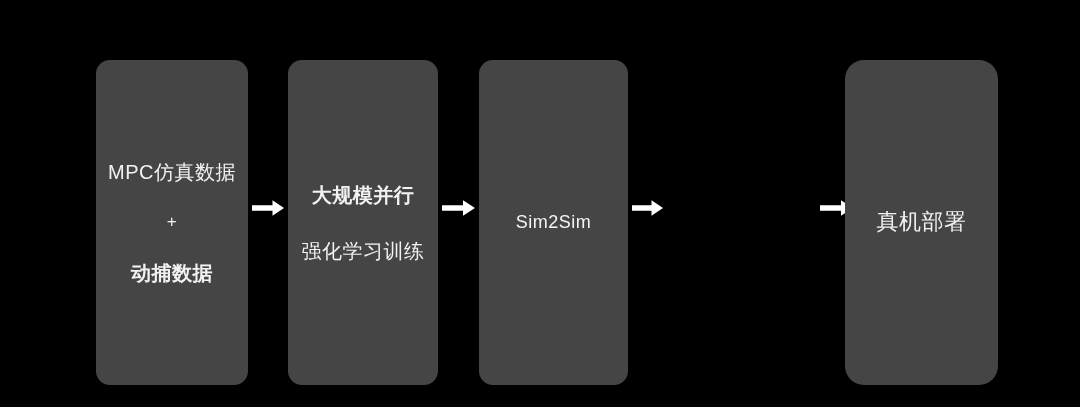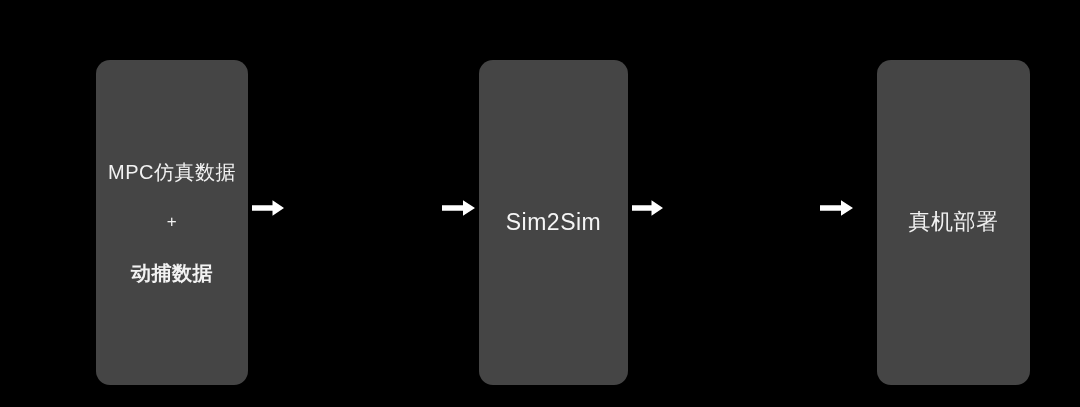--- a/index.html
+++ b/index.html
@@ -33,21 +33,21 @@
     align-items: center;
     justify-content: center;
     box-sizing: border-box;
   }
 
   
   .box-1 { left: 96px;  width: 152px; }
   .box-2 { left: 288px; width: 150px; }
   .box-3 { left: 479px; width: 149px; }
   .box-4 { left: 667px; width: 149px; }
-  .box-5 { left: 877px; width: 153px; }
+  .box-5 { left: 845px; width: 153px; border-radius: 19px; }
 
   .stage-label {
     color: #f2f2f2;
     text-align: center;
     line-height: 1.2;
     white-space: nowrap;
     letter-spacing: 0.5px;
   }
 
   
@@ -71,21 +71,21 @@
     font-weight: 700;
     margin-bottom: 32px;
   }
   .line-regular {
     font-size: 20px;
     font-weight: 400;
   }
 
   
   .line-latin {
-    font-size: 23px;
+    font-size: 18px;
     font-weight: 400;
     color: #f5f5f5;
   }
 
   
   .line-cjk-single {
     font-size: 22px;
     font-weight: 400;
   }
 
@@ -112,20 +112,24 @@
     <div class="stage-label line-plus">+</div>
     <div class="stage-label line-cjk-2">动捕数据</div>
   </div>
 
   <div class="arrow arrow-1">
     <svg width="32" height="18" viewBox="0 0 32 18" xmlns="http://www.w3.org/2000/svg">
       <path d="M0 6.2 H20.5 V1.2 L32 9 L20.5 16.8 V11.8 H0 Z" fill="#ffffff"></path>
     </svg>
   </div>
 
+  <div class="stage-box box-2">
+    <div class="stage-label line-strong">大规模并行</div>
+    <div class="stage-label line-regular">强化学习训练</div>
+  </div>
 
   <div class="arrow arrow-2">
     <svg width="33" height="18" viewBox="0 0 33 18" xmlns="http://www.w3.org/2000/svg">
       <path d="M0 6.2 H21 V1.2 L33 9 L21 16.8 V11.8 H0 Z" fill="#ffffff"></path>
     </svg>
   </div>
 
   <div class="stage-box box-3">
     <div class="stage-label line-latin">Sim2Sim</div>
   </div>

